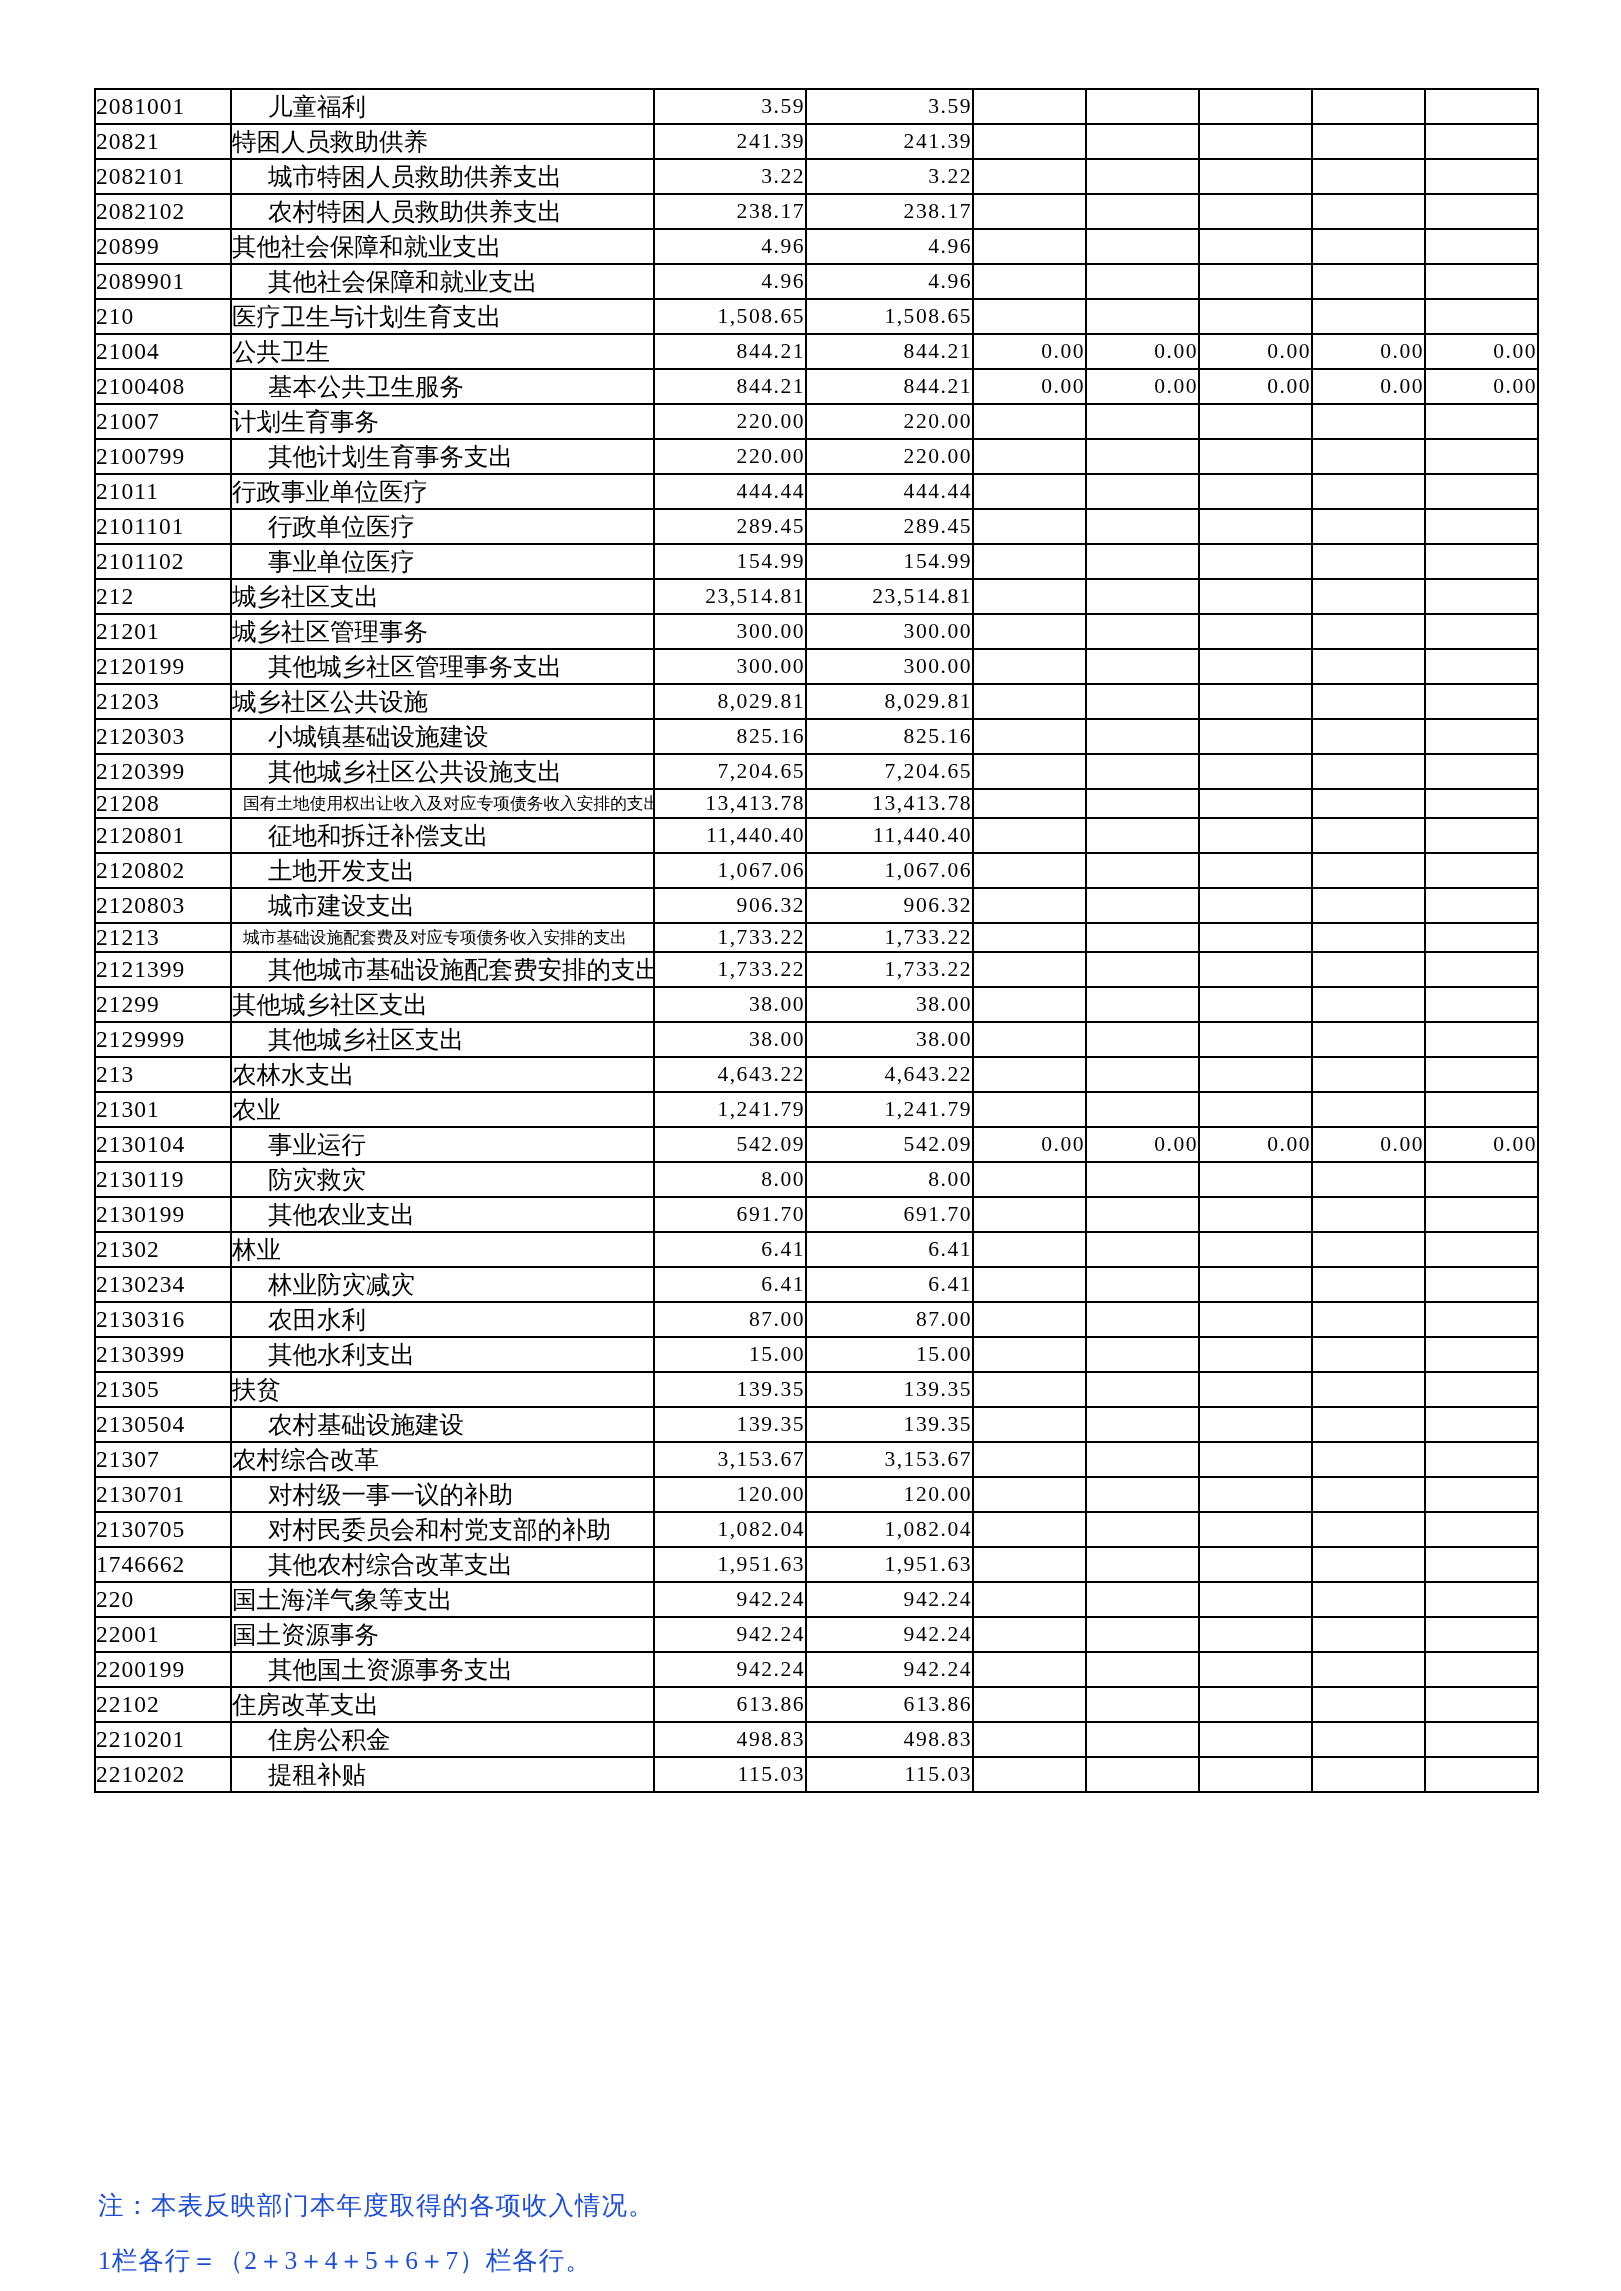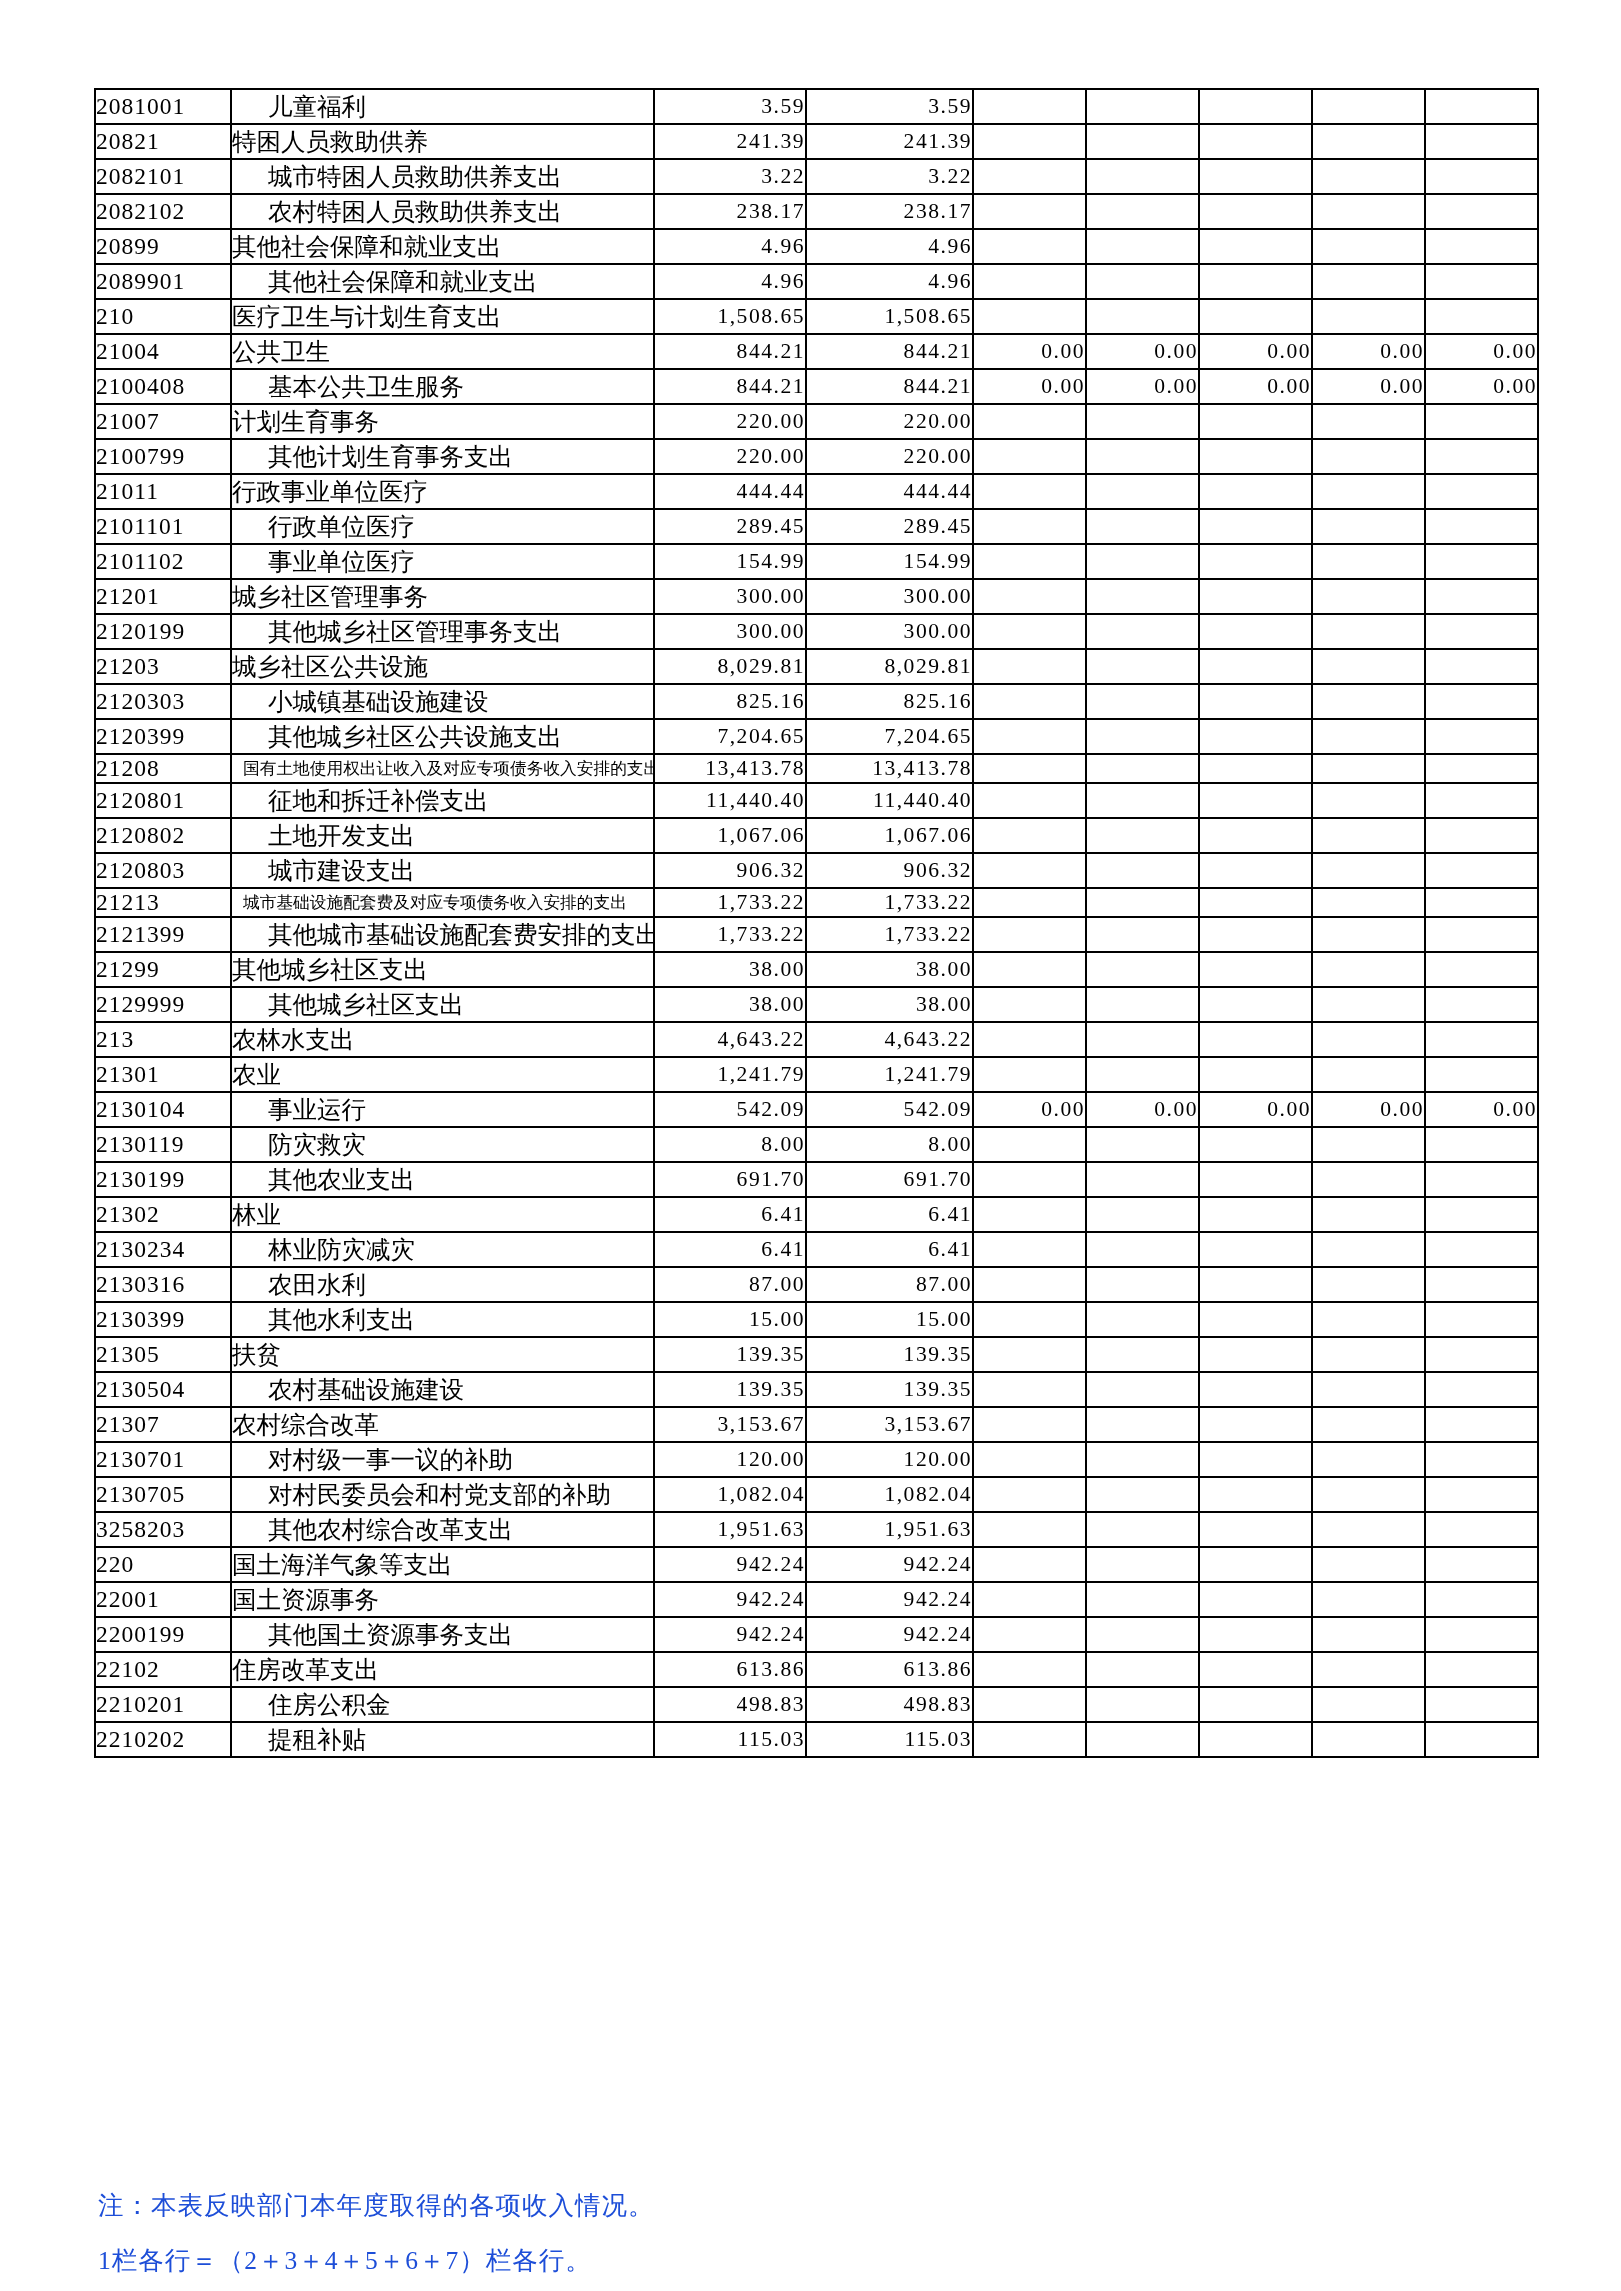--- a/index.html
+++ b/index.html
@@ -192,20 +192,31 @@
           <td class="name indent">事业单位医疗</td>
           <td class="num">154.99</td>
           <td class="num">154.99</td>
           <td class="num"></td>
           <td class="num"></td>
           <td class="num"></td>
           <td class="num"></td>
           <td class="num"></td>
         </tr>
         <tr>
+          <td class="code">212</td>
+          <td class="name">城乡社区支出</td>
+          <td class="num">23,514.81</td>
+          <td class="num">23,514.81</td>
+          <td class="num"></td>
+          <td class="num"></td>
+          <td class="num"></td>
+          <td class="num"></td>
+          <td class="num"></td>
+        </tr>
+        <tr>
           <td class="code">21201</td>
           <td class="name">城乡社区管理事务</td>
           <td class="num">300.00</td>
           <td class="num">300.00</td>
           <td class="num"></td>
           <td class="num"></td>
           <td class="num"></td>
           <td class="num"></td>
           <td class="num"></td>
         </tr>
@@ -489,21 +500,21 @@
           <td class="name indent">对村民委员会和村党支部的补助</td>
           <td class="num">1,082.04</td>
           <td class="num">1,082.04</td>
           <td class="num"></td>
           <td class="num"></td>
           <td class="num"></td>
           <td class="num"></td>
           <td class="num"></td>
         </tr>
         <tr>
-          <td class="code">3258203</td>
+          <td class="code">1746662</td>
           <td class="name indent">其他农村综合改革支出</td>
           <td class="num">1,951.63</td>
           <td class="num">1,951.63</td>
           <td class="num"></td>
           <td class="num"></td>
           <td class="num"></td>
           <td class="num"></td>
           <td class="num"></td>
         </tr>
         <tr>

